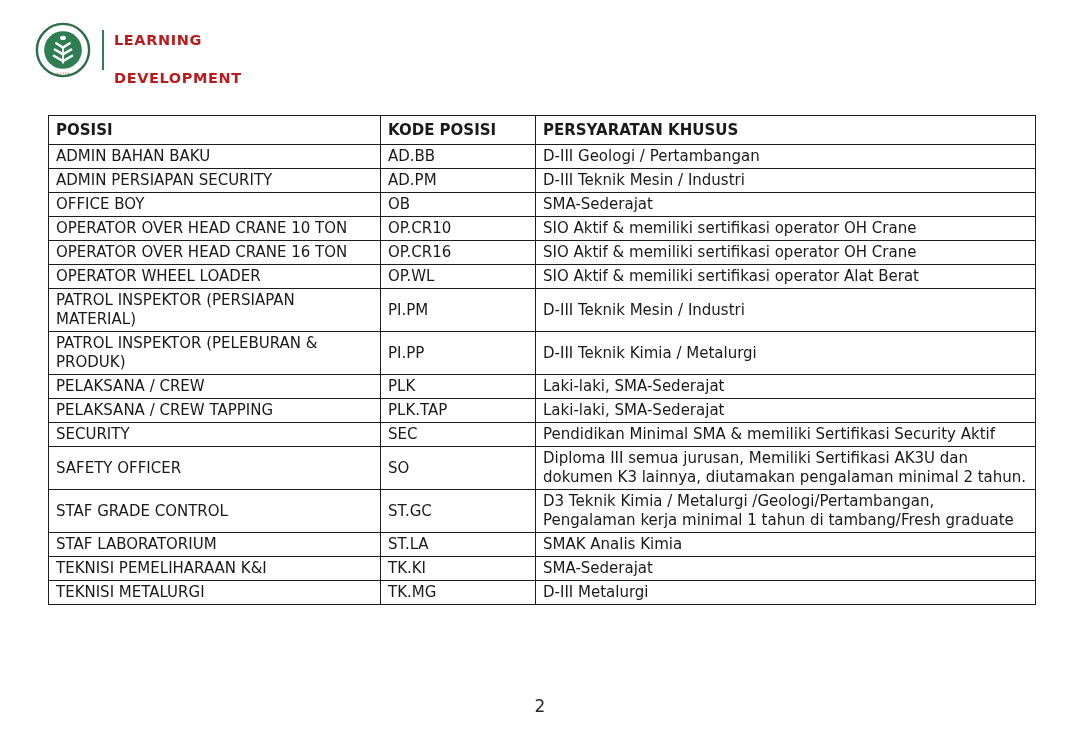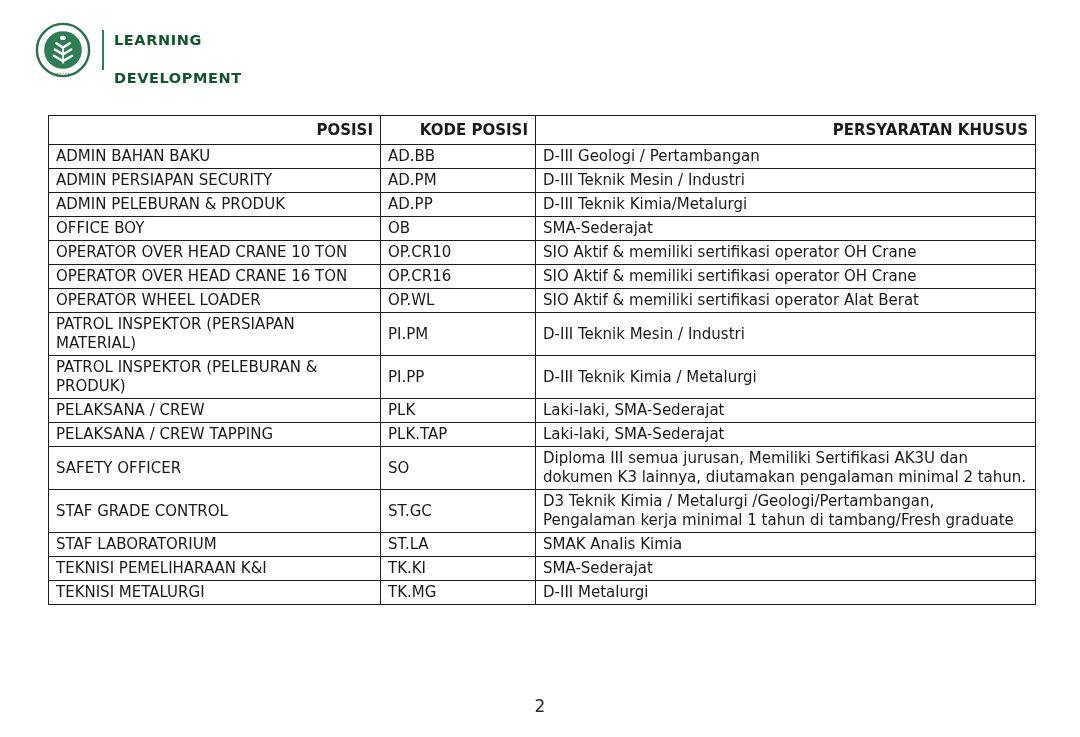--- a/index.html
+++ b/index.html
@@ -26,42 +26,42 @@
   .logo-mark { width: 58px; height: 58px; display: block; }
   .brand-divider {
     width: 2px; height: 40px;
     background: #2f7d52;
   }
   .brand-text {
     font-weight: bold;
     font-size: 14.5px;
     line-height: 1.3;
     letter-spacing: 0.6px;
-    color: #14532d;
+    color: #b91c1c;
     white-space: pre-line;
   }
   
   .jobs-table {
     position: absolute;
     top: 115px; left: 48px;
     width: 987px;
     border-collapse: collapse;
     table-layout: fixed;
     font-size: 15px;
   }
   .jobs-table th, .jobs-table td {
     border: 1.5px solid #1c1c1c;
     padding: 2px 7px;
     line-height: 19px;
     vertical-align: middle;
     overflow: hidden;
   }
   .jobs-table th {
     font-weight: bold;
-    text-align: right;
+    text-align: left;
     height: 29px;
     font-size: 15px;
   }
   .jobs-table td { height: 24px; }
   .col-posisi { width: 332px; }
   .col-kode   { width: 155px; }
   .col-syarat { width: 500px; }
   
   .page-number {
     position: absolute;
@@ -113,25 +113,20 @@
           <td>ADMIN BAHAN BAKU</td>
           <td>AD.BB</td>
           <td>D-III Geologi / Pertambangan</td>
         </tr>
         <tr>
           <td>ADMIN PERSIAPAN SECURITY</td>
           <td>AD.PM</td>
           <td>D-III Teknik Mesin / Industri</td>
         </tr>
         <tr>
-          <td>ADMIN PELEBURAN &amp; PRODUK</td>
-          <td>AD.PP</td>
-          <td>D-III Teknik Kimia/Metalurgi</td>
-        </tr>
-        <tr>
           <td>OFFICE BOY</td>
           <td>OB</td>
           <td>SMA-Sederajat</td>
         </tr>
         <tr>
           <td>OPERATOR OVER HEAD CRANE 10 TON</td>
           <td>OP.CR10</td>
           <td>SIO Aktif &amp; memiliki sertifikasi operator OH Crane</td>
         </tr>
         <tr>
@@ -158,20 +153,25 @@
           <td>PELAKSANA / CREW</td>
           <td>PLK</td>
           <td>Laki-laki, SMA-Sederajat</td>
         </tr>
         <tr>
           <td>PELAKSANA / CREW TAPPING</td>
           <td>PLK.TAP</td>
           <td>Laki-laki, SMA-Sederajat</td>
         </tr>
         <tr>
+          <td>SECURITY</td>
+          <td>SEC</td>
+          <td>Pendidikan Minimal SMA &amp; memiliki Sertifikasi Security Aktif</td>
+        </tr>
+        <tr>
           <td>SAFETY OFFICER</td>
           <td>SO</td>
           <td>Diploma III semua jurusan, Memiliki Sertifikasi AK3U dan dokumen K3 lainnya, diutamakan pengalaman minimal 2 tahun.</td>
         </tr>
         <tr>
           <td>STAF GRADE CONTROL</td>
           <td>ST.GC</td>
           <td>D3 Teknik Kimia / Metalurgi /Geologi/Pertambangan, Pengalaman kerja minimal 1 tahun di tambang/Fresh graduate</td>
         </tr>
         <tr>

